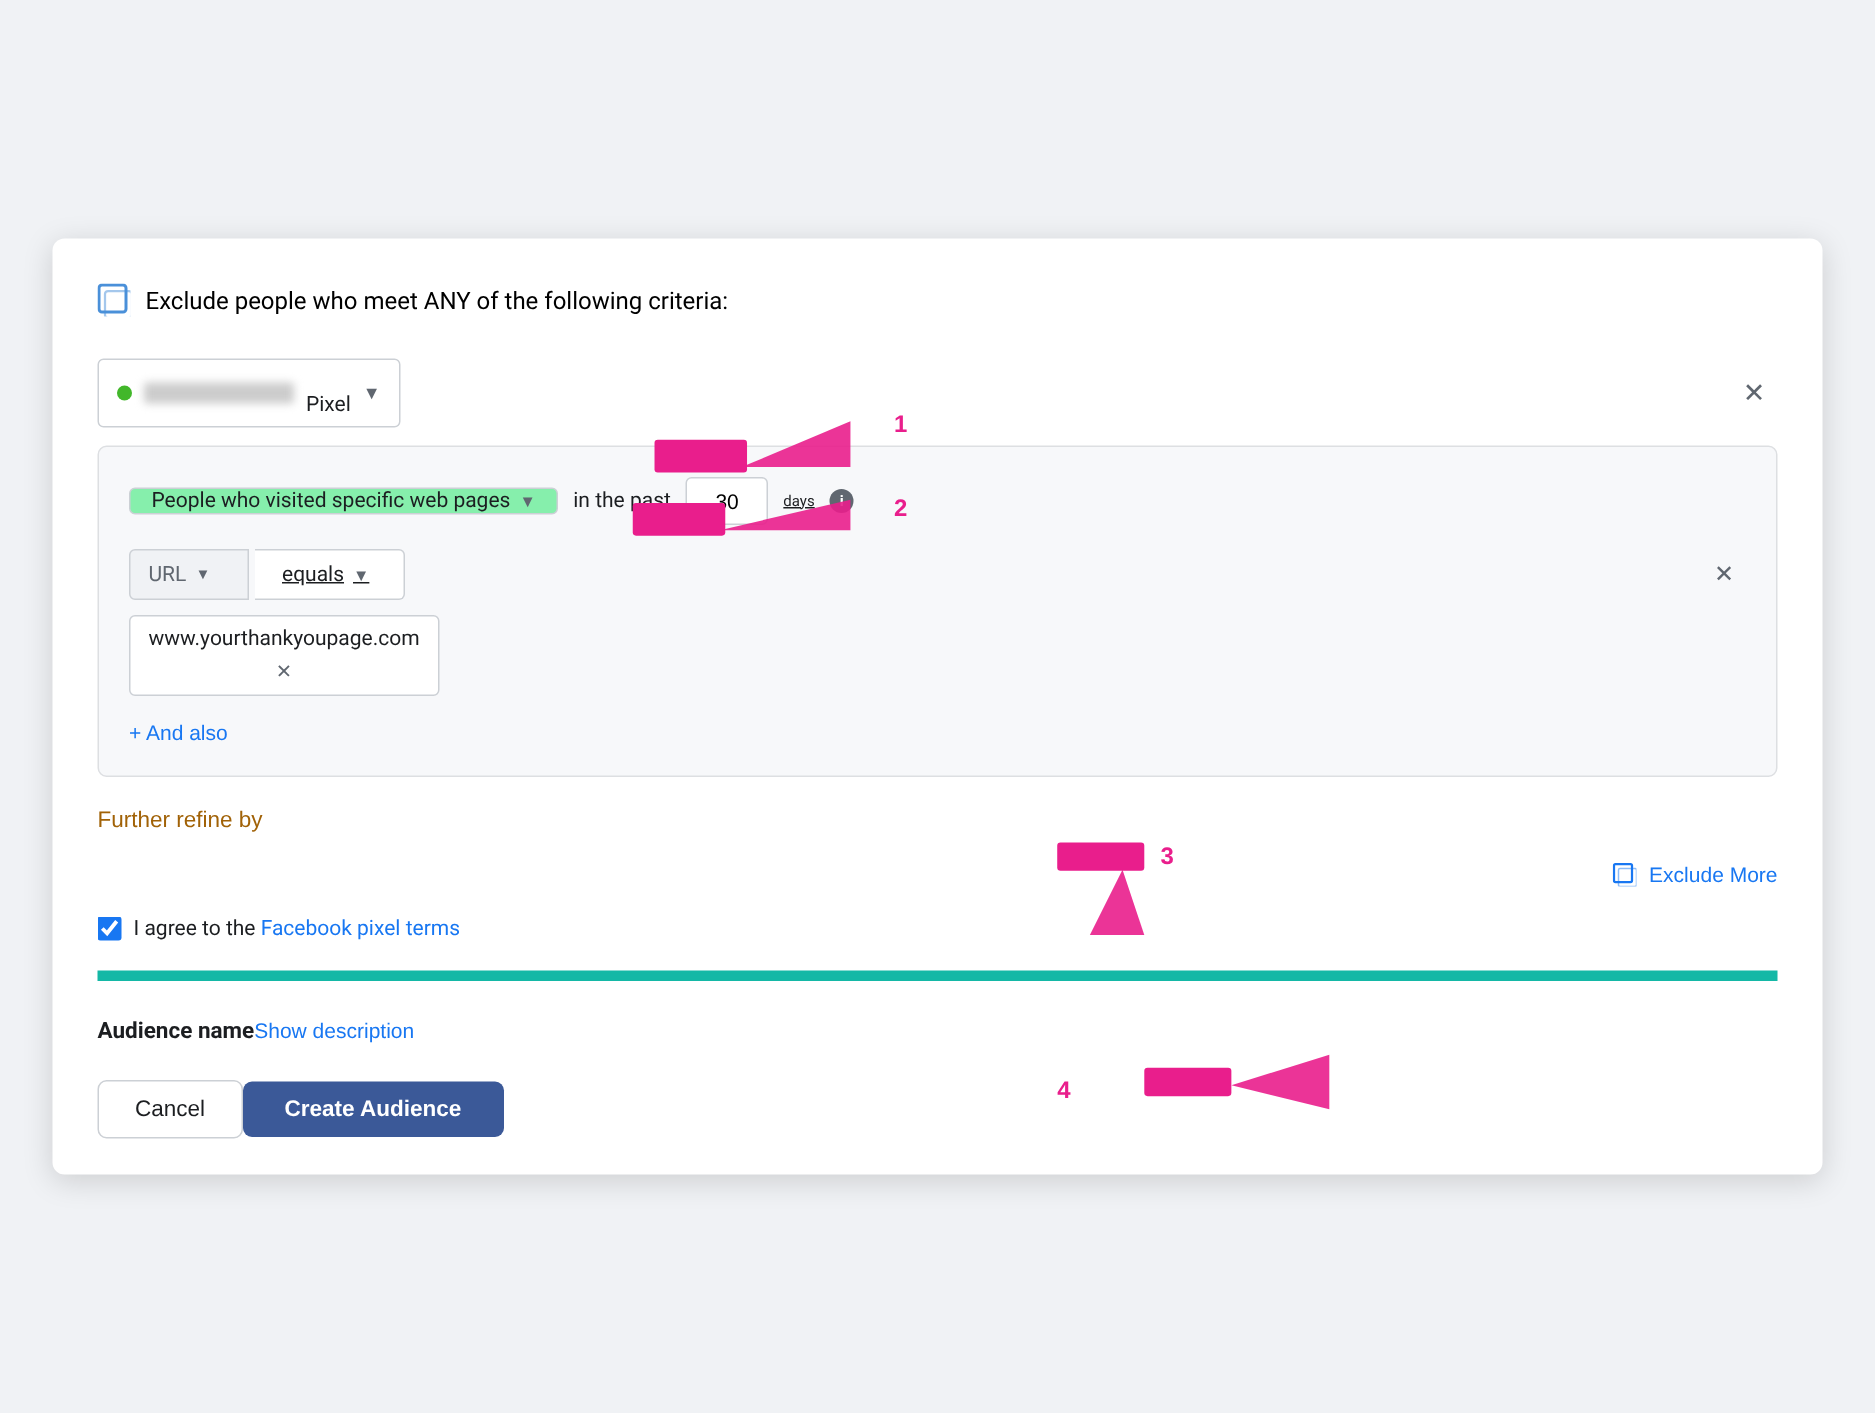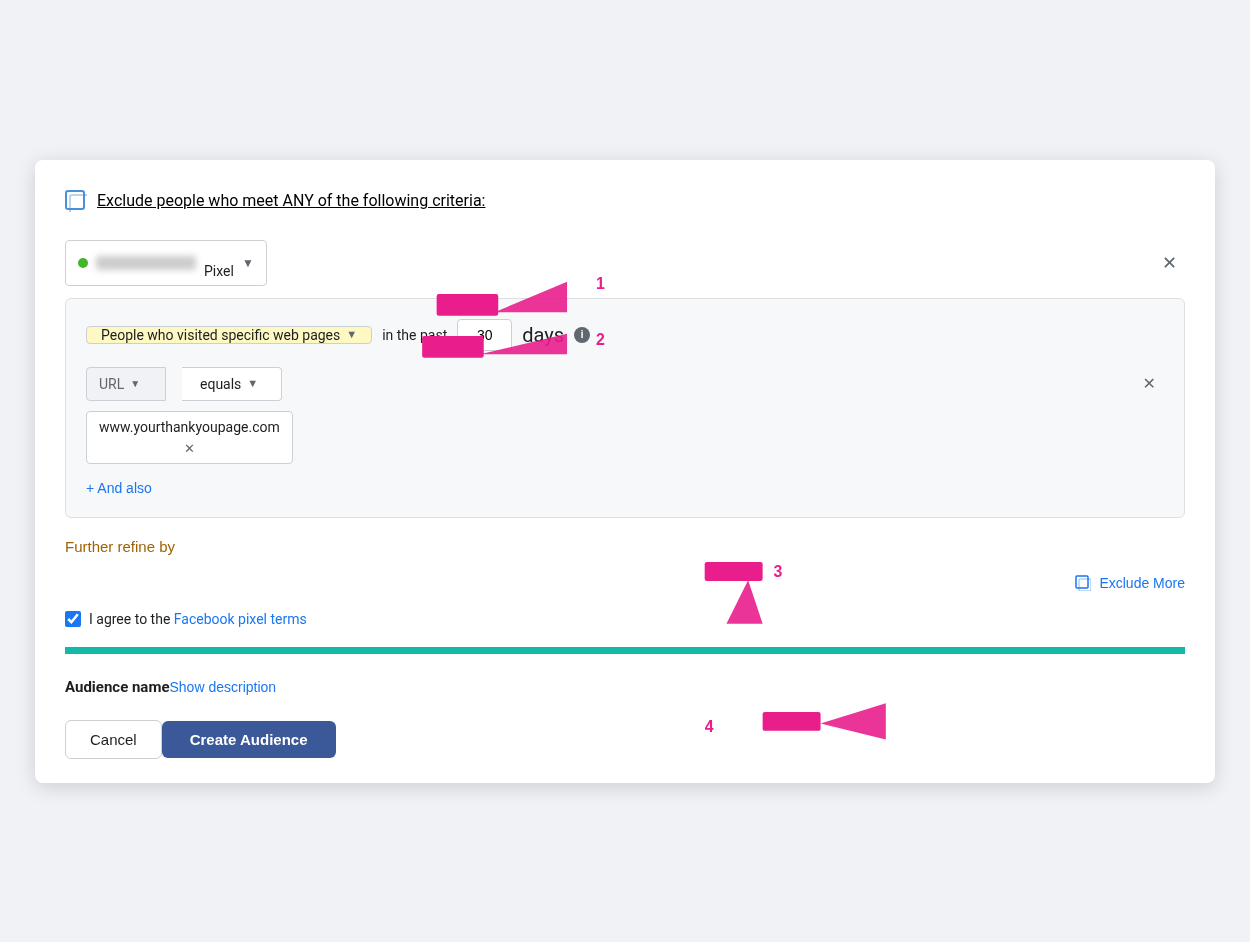--- a/index.html
+++ b/index.html
@@ -18,21 +18,20 @@
       box-shadow: 0 4px 20px rgba(0,0,0,0.15);
       width: 1180px;
       padding: 30px 30px 24px 30px;
       position: relative;
     }
     .exclude-header {
       display: flex;
       align-items: center;
       gap: 10px;
       margin-bottom: 28px;
-      text-decoration: underline;
     }
     .exclude-icon {
       width: 22px;
       height: 22px;
       flex-shrink: 0;
     }
     .pixel-row {
       display: flex;
       align-items: center;
       justify-content: space-between;
@@ -88,21 +87,21 @@
     .row-pages {
       display: flex;
       align-items: center;
       gap: 10px;
       margin-bottom: 16px;
     }
     .pages-dropdown {
       display: flex;
       align-items: center;
       gap: 6px;
-      background: #fef9c3;
+      background: #86efac;
       border: 1px solid #ccd0d5;
       border-radius: 4px;
       padding: 0 14px;
       font-size: 14px;
       color: #1c1e21;
       cursor: pointer;
     }
     .pages-dropdown .arrow {
       font-size: 11px;
       color: #606770;
@@ -113,39 +112,40 @@
     }
     .days-input {
       width: 55px;
       border: 1px solid #ccd0d5;
       border-radius: 4px;
       padding: 7px 10px;
       font-size: 14px;
       text-align: center;
     }
     .days-text {
-      font-size: 20px;
-      color: #1c1e21;
+      font-size: 10px;
+      color: #1c1e21;
+      text-decoration: underline;
     }
     .info-circle {
       display: inline-flex;
       align-items: center;
       justify-content: center;
       width: 16px;
       height: 16px;
       background: #606770;
       border-radius: 50%;
       color: #fff;
       font-size: 10px;
       font-weight: bold;
     }
     .url-row {
       display: flex;
       align-items: center;
-      gap: 16px;
+      gap: 4px;
       margin-bottom: 10px;
       position: relative;
     }
     .url-selector {
       display: flex;
       align-items: center;
       gap: 6px;
       background: #f0f2f5;
       border: 1px solid #ccd0d5;
       border-radius: 4px 0 0 4px;
@@ -162,20 +162,21 @@
       gap: 6px;
       background: #fff;
       border: 1px solid #ccd0d5;
       border-left: none;
       border-radius: 0 4px 4px 0;
       padding: 8px 18px;
       font-size: 14px;
       color: #1c1e21;
       cursor: pointer;
       min-width: 100px;
+      text-decoration: underline;
     }
     .equals-dropdown .arrow { font-size: 11px; color: #606770; }
     .url-spacer {
       flex: 1;
     }
     .row-close {
       background: none;
       border: none;
       font-size: 16px;
       color: #606770;

